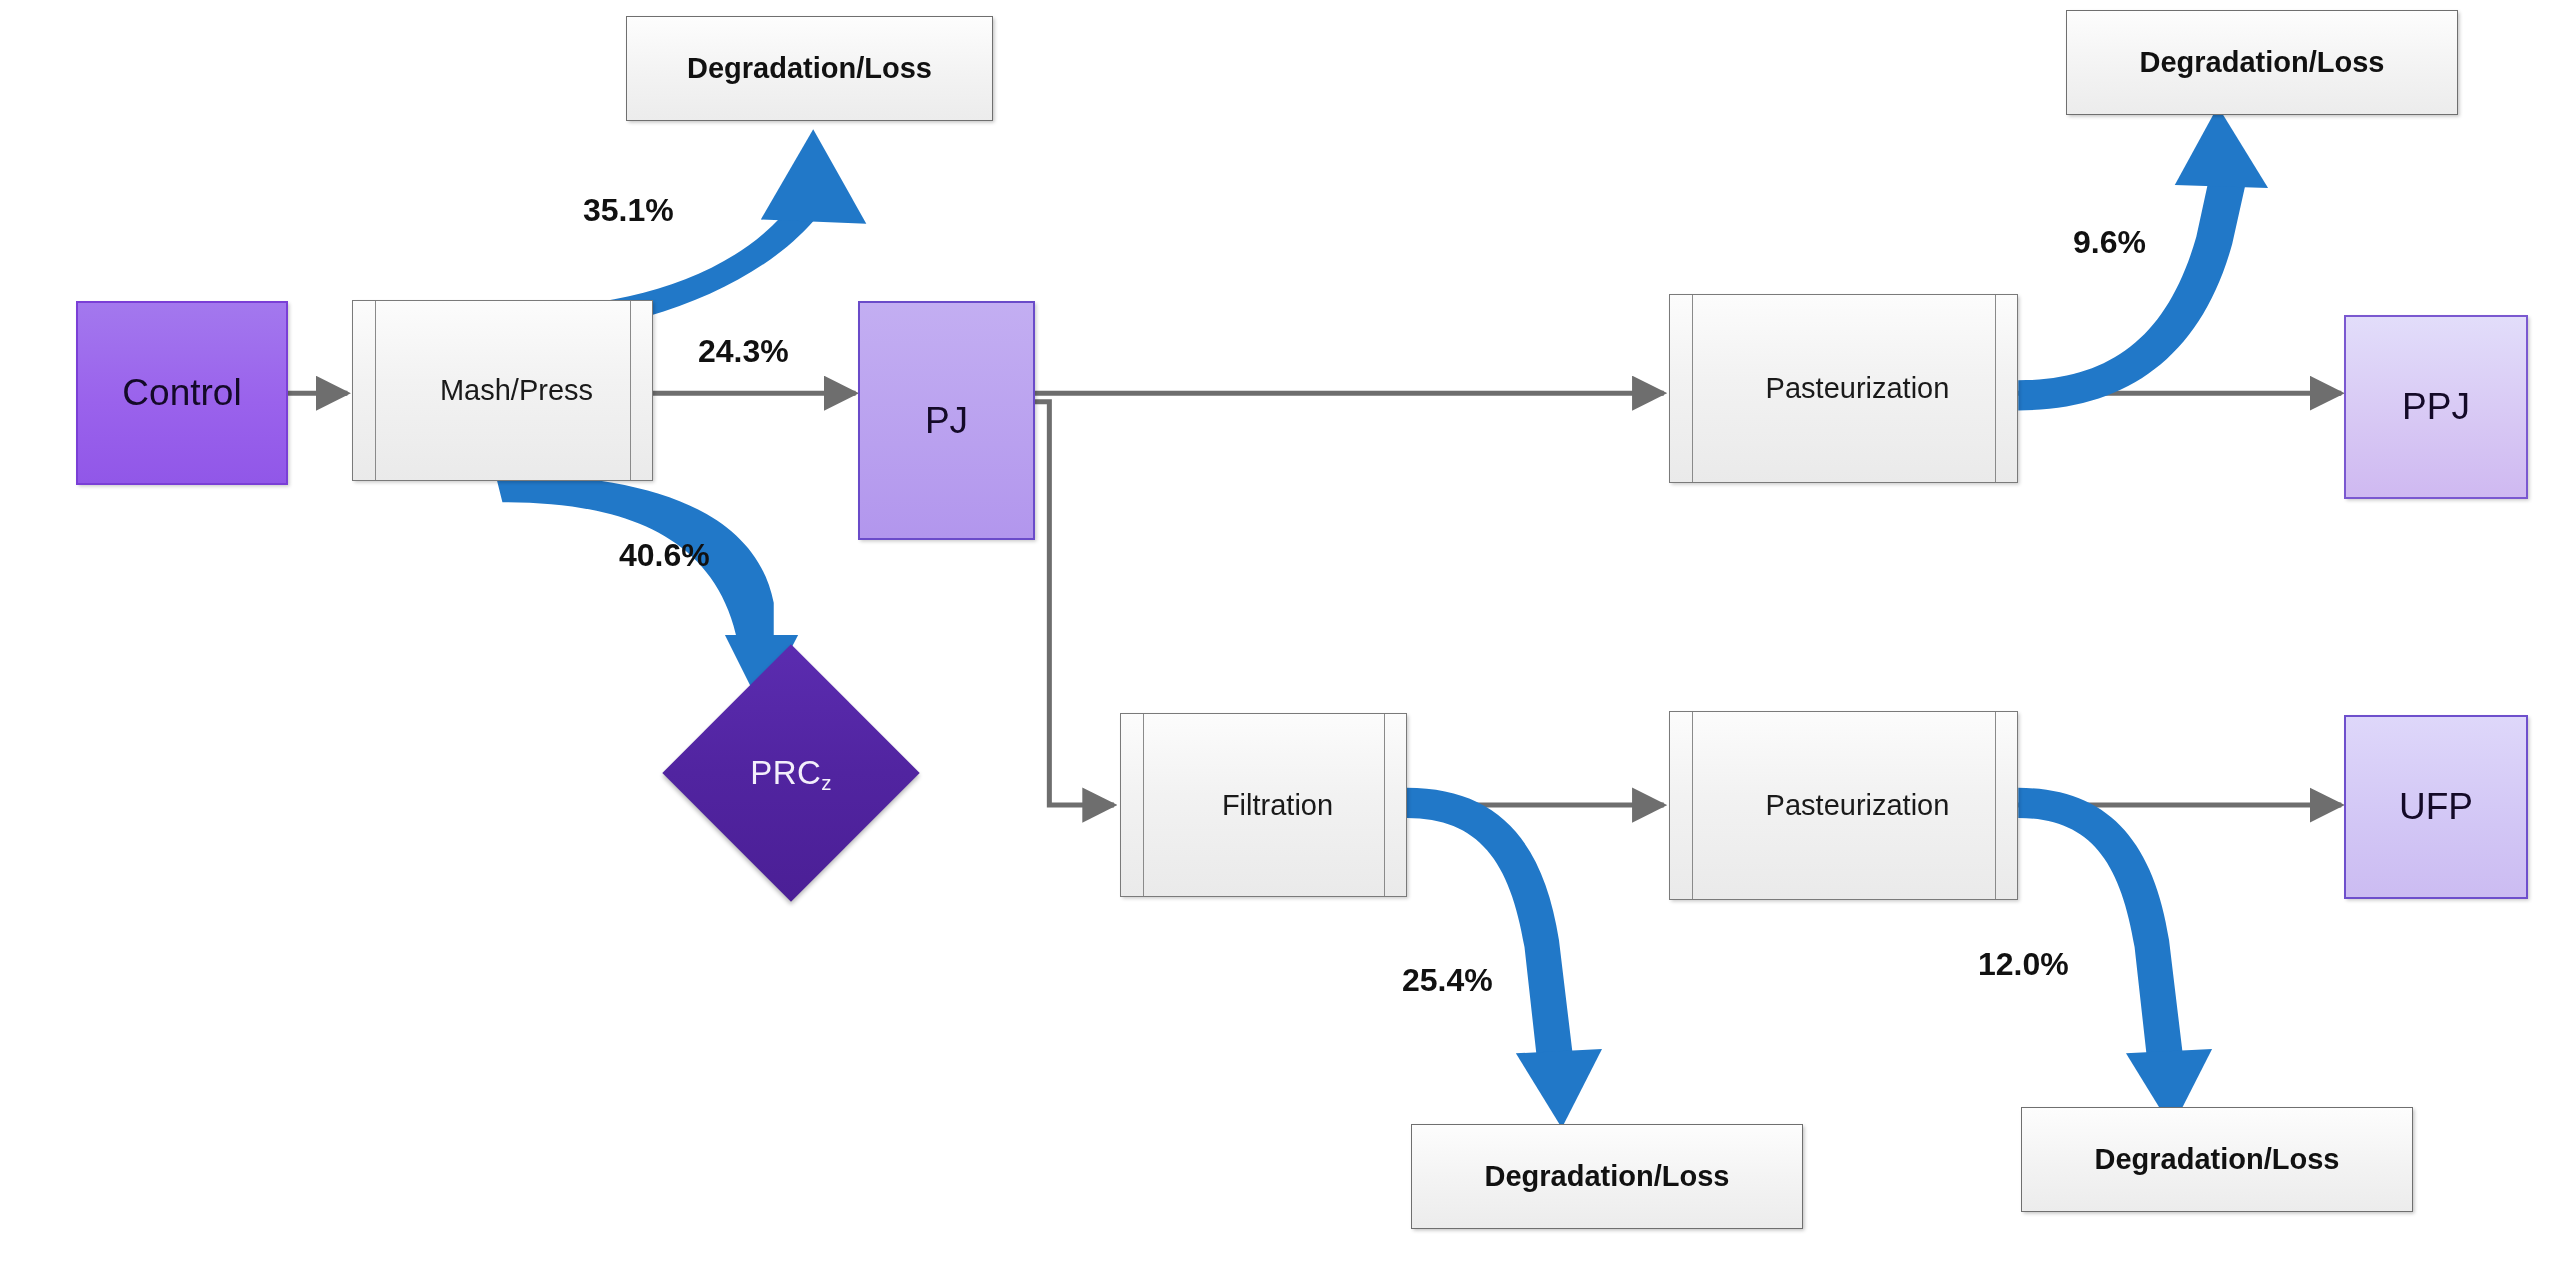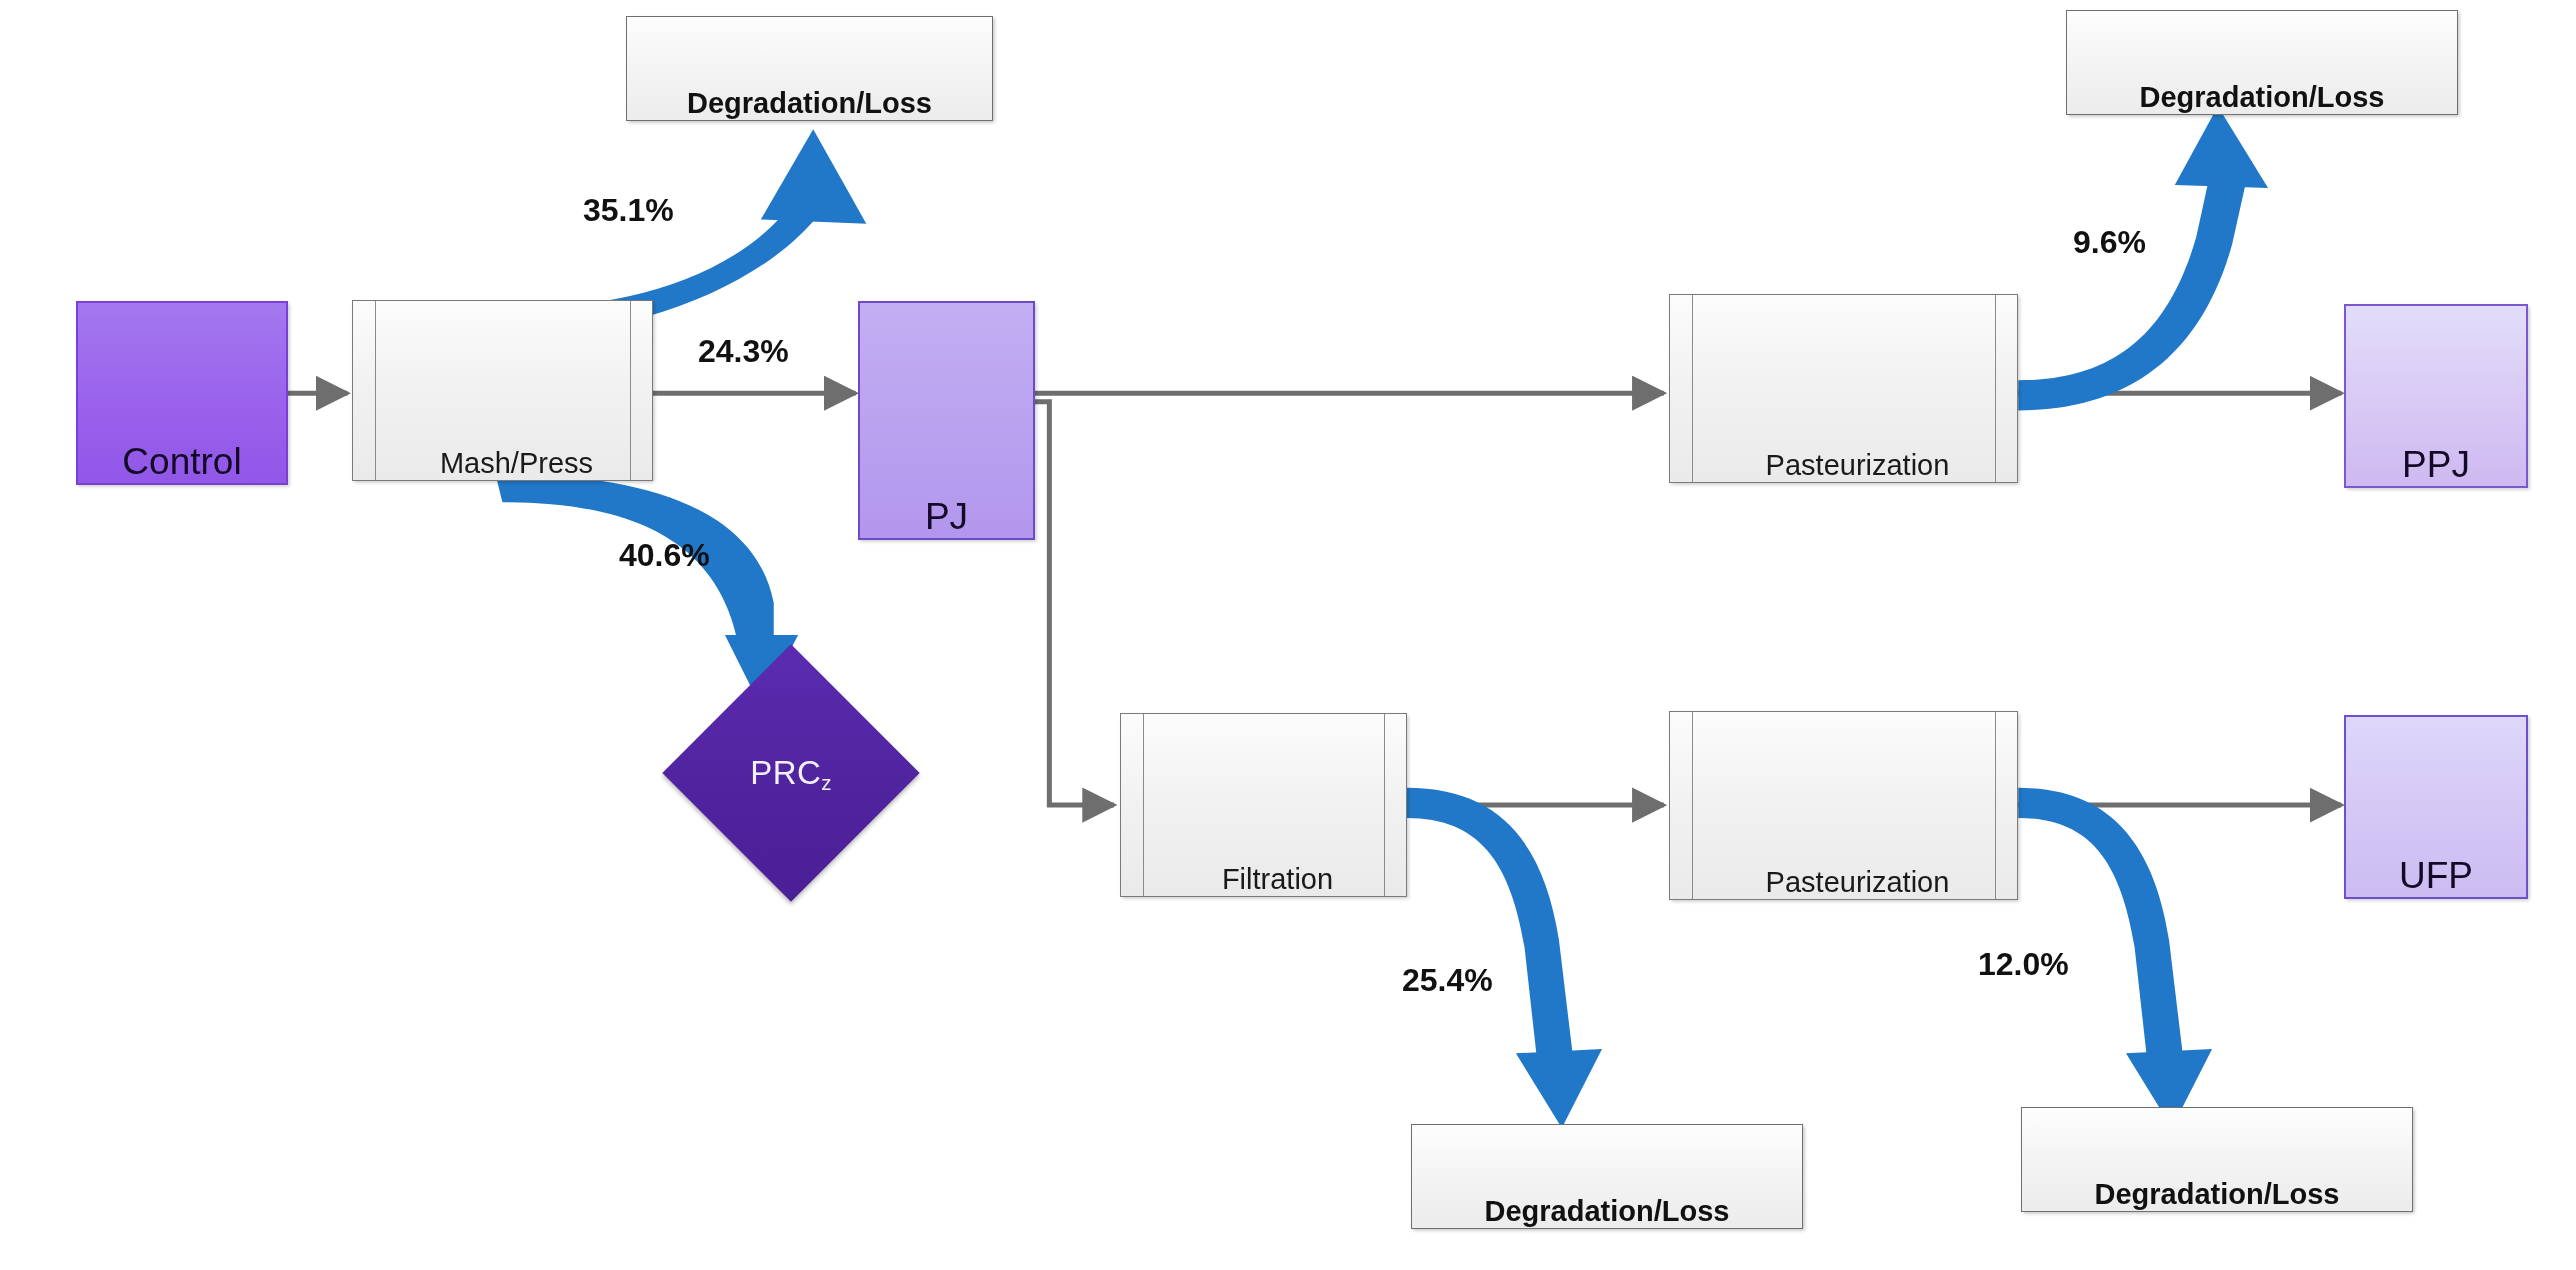--- a/index.html
+++ b/index.html
@@ -1,20 +1,20 @@
 <!DOCTYPE html>
 <html style="font-size:11.5px"><head>
 <meta charset="utf-8">
 <style>
   html,body{margin:0;padding:0;background:#ffffff;}
   body{font-family:"Liberation Sans","DejaVu Sans",sans-serif;}
   #stage{position:relative;width:2576px;height:1270px;background:#ffffff;overflow:hidden;}
   #edges{position:absolute;left:0;top:0;width:2576px;height:1270px;}
 
-  .node{position:absolute;box-sizing:border-box;display:flex;align-items:flex-end;justify-content:center;text-align:center;}
+  .node{position:absolute;box-sizing:border-box;display:flex;align-items:center;justify-content:center;text-align:center;}
 
   
   .term{border:2.2px solid #7A3FD6;color:#140a28;font-size:37px;font-weight:400;
         box-shadow:2.2px 2.2px 3.6px rgba(0,0,0,.22);}
   .term.control{background:linear-gradient(180deg,#A378EE 0%,#9A62EC 55%,#9157E8 100%);}
   .term.pj{background:linear-gradient(180deg,#C3AEF2 0%,#B9A0EF 60%,#B296ED 100%);border-color:#6A4BC9;}
   .term.ppj{background:linear-gradient(180deg,#E2DDFA 0%,#D7C7F4 60%,#CFB9F1 100%);border-color:#7A58D0;}
   .term.ufp{background:linear-gradient(180deg,#DED7FA 0%,#D2C6F5 60%,#CCBCF2 100%);border-color:#6E4FCC;}
 
   
@@ -143,21 +143,21 @@
     <span class="bar r"></span>
     <span class="lbl">Pasteurization</span>
   </div>
 
   <div class="node proc" style="left:1669px;top:711px;width:349px;height:189px;">
     <span class="bar l"></span>
     <span class="bar r"></span>
     <span class="lbl">Pasteurization</span>
   </div>
 
-  <div class="node term ppj" style="left:2344px;top:304px;width:184px;height:184px;">
+  <div class="node term ppj" style="left:2344px;top:315px;width:184px;height:184px;">
     <span>PPJ</span>
   </div>
 
   <div class="node term ufp" style="left:2344px;top:715px;width:184px;height:184px;">
     <span>UFP</span>
   </div>
 
   <div class="node deg" style="left:626px;top:16px;width:367px;height:105px;">
     <span>Degradation/Loss</span>
   </div>

